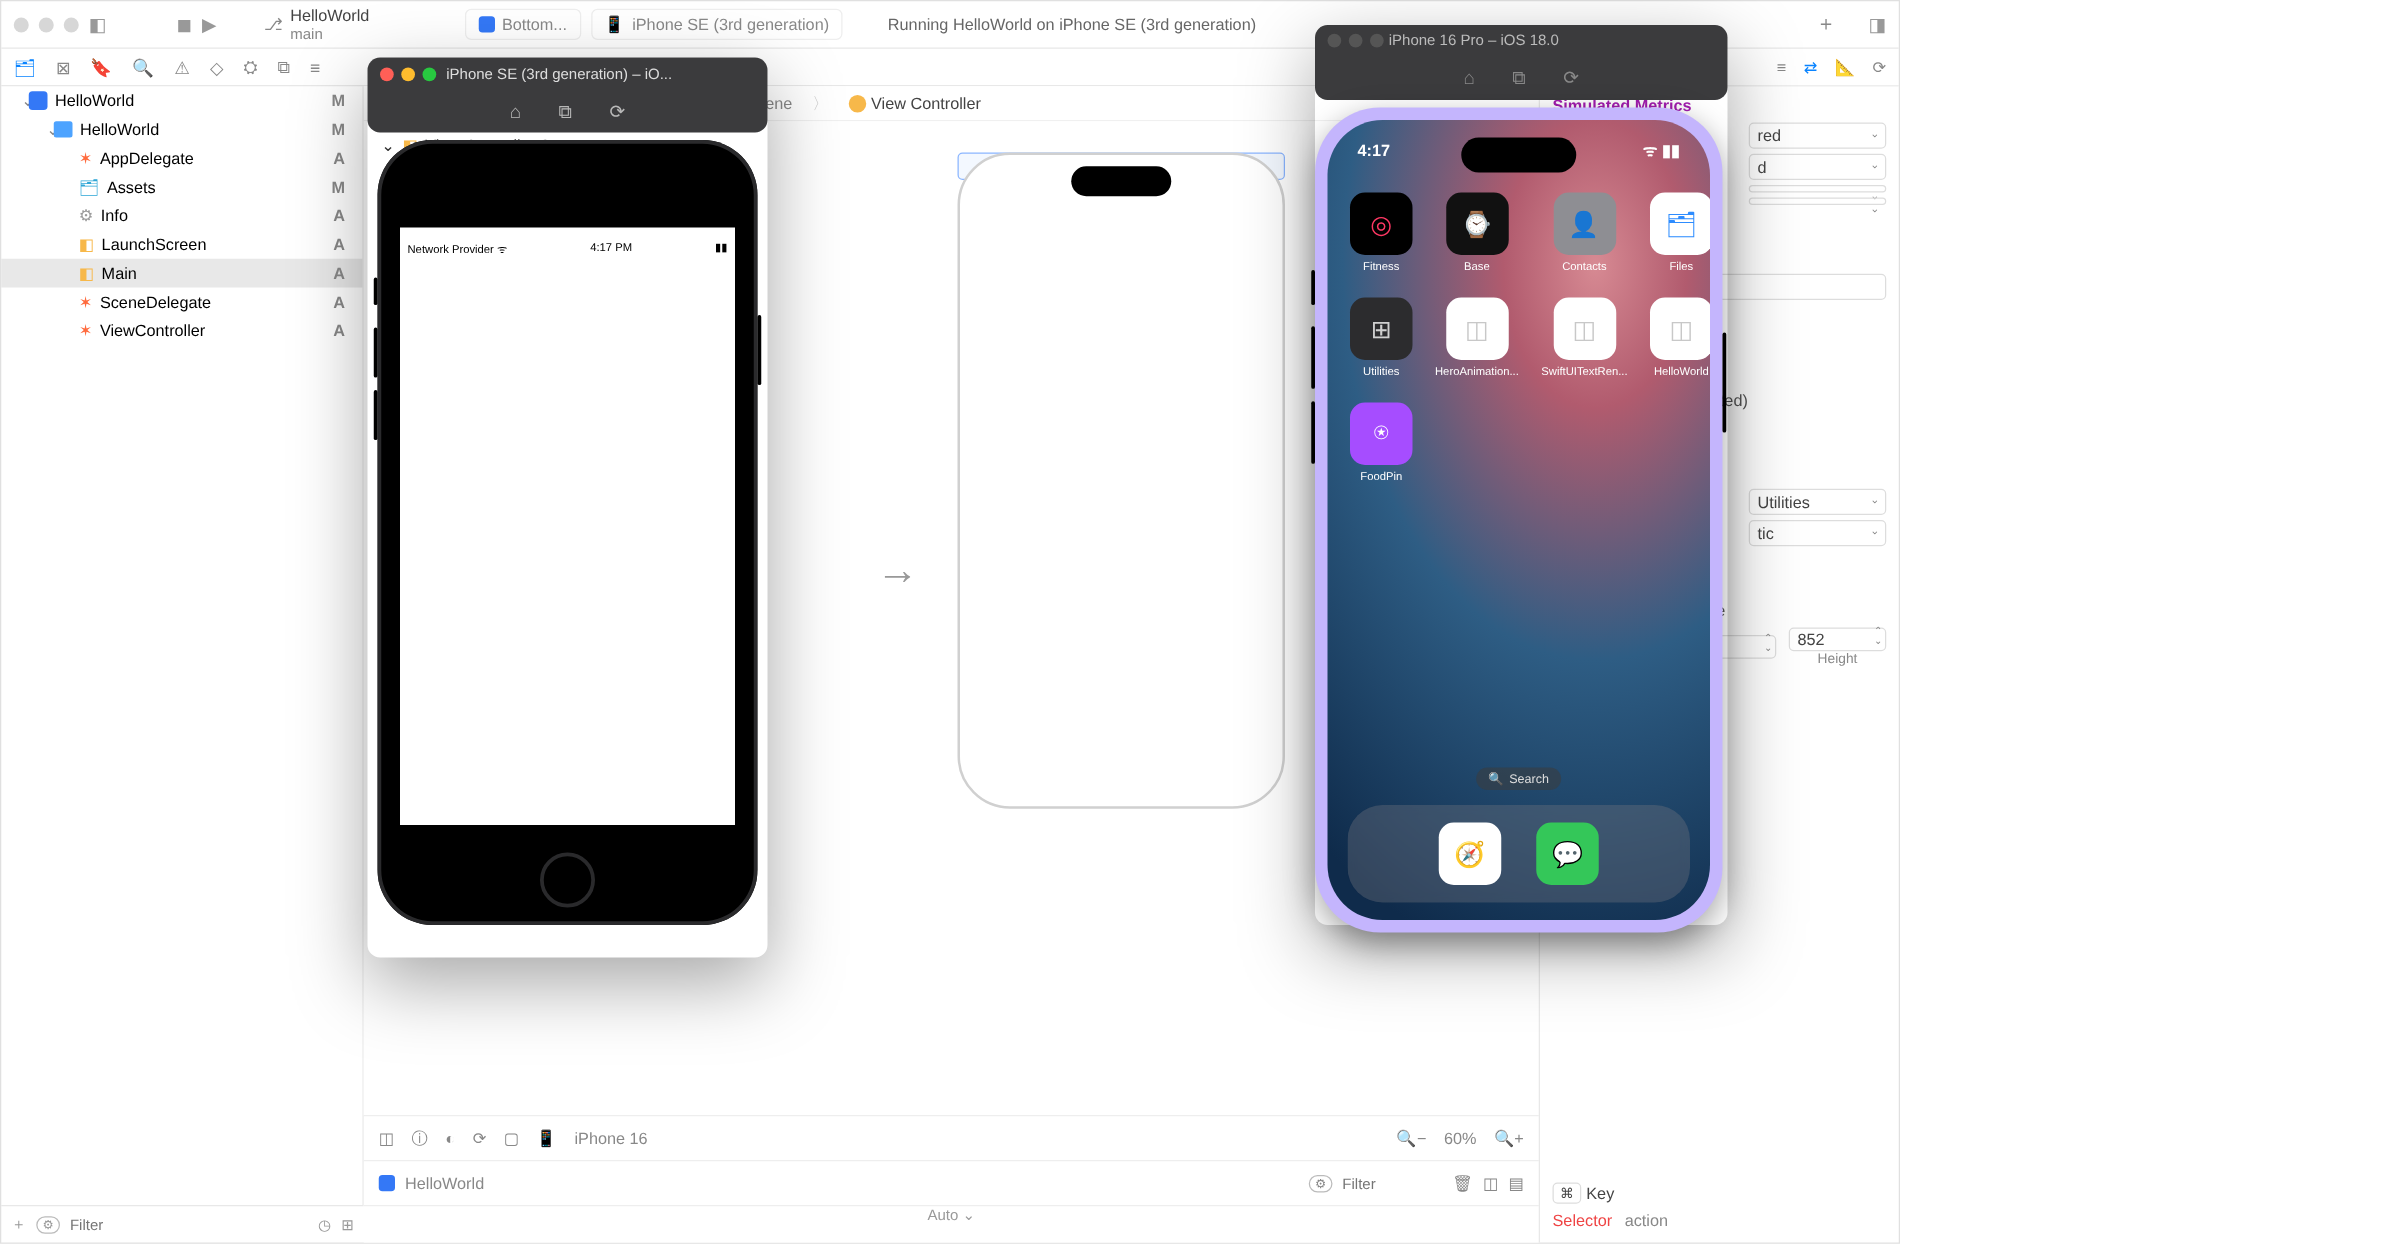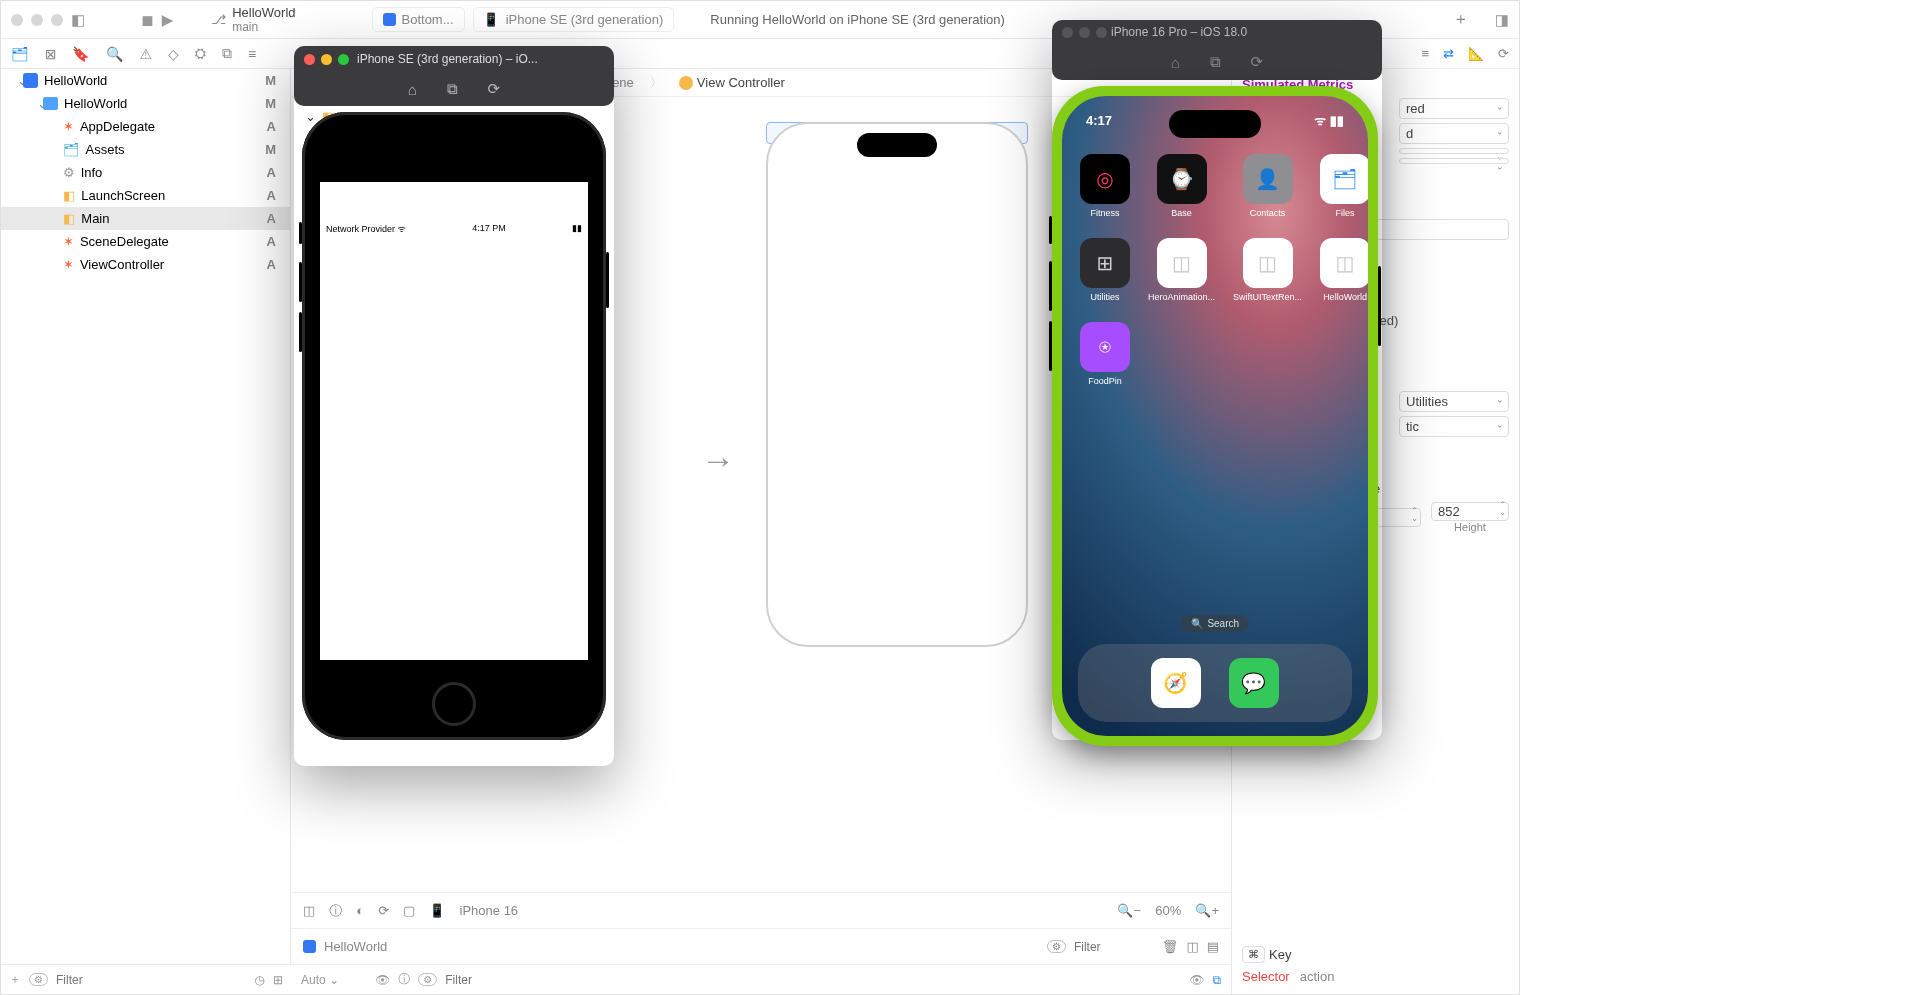--- a/index.html
+++ b/index.html
@@ -57,21 +57,21 @@
 .phone-canvas { position: absolute; left: 475px; top: 25px; width: 262px; height: 525px; border: 2px solid #d0d0d0; border-radius: 42px; background: #fff; }
 .phone-canvas .notch { position: absolute; top: 9px; left: 50%; transform: translateX(-50%); width: 80px; height: 24px; border-radius: 14px; background: #000; }
 .scene-select { position: absolute; left: 475px; top: 25px; width: 262px; height: 22px; border: 1px solid #8ab5ff; border-radius: 4px; background: #f3f8ff; display: flex; align-items: center; justify-content: center; gap: 4px; }
 .scene-select .pill { width: 16px; height: 16px; border-radius: 3px; font-size: 10px; display:flex;align-items:center;justify-content:center;color:#fff; }
 .entry-arrow { position: absolute; left: 410px; top: 340px; font-size: 34px; color: #999; }
 
 .canvas-footer { height: 36px; border-top: 1px solid #eee; display: flex; align-items: center; gap: 14px; padding: 0 12px; font-size: 13px; color: #888; }
 .zoom-pill { }
 
 .debug-area { height: 36px; border-top: 1px solid #eee; display: flex; align-items: center; gap: 8px; padding: 0 12px; font-size: 13px; color: #888; }
-.editor-filter { height: 30px; border-top: 1px solid #eee; display: flex; align-items: center; gap: 8px; padding: 0 10px; font-size: 12px; color: #999; }
+.editor-filter { height: 30px; border-top: 1px solid #eee; display: flex; align-items: center; gap: 8px; padding: 0 10px; font-size: 12px; color: #999; flex-direction: column; }
 .editor-filter input { border: none; outline: none; flex: 1; font-size: 12px; }
 
 
 .inspector { position: absolute; left: 1230px; top: 38px; width: 288px; bottom: 0; border-left: 1px solid #e8e8e8; font-size: 13px; color: #444; padding: 0 0 0 0; }
 .insp-top { height: 30px; display:flex; align-items:center; justify-content:flex-end; gap:14px; padding:0 10px; color:#888; border-bottom:1px solid #eee; }
 .insp-section { font-weight: 600; color: #a21caf; padding: 8px 10px 4px; }
 .insp-row { display: flex; align-items: center; gap: 4px; padding: 2px 10px; }
 .insp-row .label { color: #ef4444; flex: 0 0 auto; }
 .insp-select { margin-left: auto; border: 1px solid #ddd; border-radius: 4px; padding: 2px 18px 2px 6px; position: relative; color: #444; min-width: 110px; text-align: left; }
 .insp-select::after { content: "⌃"; transform: rotate(180deg); position: absolute; right: 4px; top: 2px; color: #888; font-size: 9px; }
@@ -87,31 +87,31 @@
 
 
 .sim-se { left: 294px; top: 46px; width: 320px; height: 720px; }
 .sim-se .titlebar { height: 26px; background: #3b3b3d; border-radius: 10px 10px 0 0; display:flex; align-items:center; gap:8px; padding:0 10px; font-size:12px; color:#ddd; }
 .sim-se .titlebar .tl { display:flex; gap:6px; }
 .sim-se .titlebar .tl span { width:11px; height:11px; border-radius:50%; }
 .sim-se .subbar { height:34px; background:#3b3b3d; display:flex; align-items:center; justify-content:center; gap:30px; color:#b8b8b8; font-size:15px; border-radius:0 0 10px 10px; }
 .se-device { position:relative; margin-top:6px; width:304px; height:628px; left:8px; border-radius:44px; background:#000; box-shadow: inset 0 0 0 3px #2a2a2c; }
 .se-device::before, .se-device::after { content:""; position:absolute; background:#000; }
 .se-screen { position:absolute; left:18px; top:70px; width:268px; height:478px; background:#fff; }
-.se-status { position:absolute; top:0; left:0; right:0; height:16px; display:flex; align-items:center; justify-content:space-between; padding:16px 6px; font-size:9px; color:#000;margin-top:30px; }
+.se-status { position:absolute; top:0; left:0; right:0; height:16px; display:flex; align-items:center; justify-content:space-between; padding:16px 6px; font-size:9px; color:#000; }
 .se-home { position:absolute; bottom:14px; left:50%; transform:translateX(-50%); width:44px; height:44px; border-radius:50%; border:3px solid #2a2a2c; background:#000; }
 .se-side-btn { position:absolute; background:#000; border-radius:2px; }
 
 
 .sim-16 { left: 1052px; top: 20px; width: 330px; height: 720px; }
 .sim-16 .titlebar { height: 24px; background: #3b3b3d; border-radius: 10px 10px 0 0; display:flex; align-items:center; gap:4px; padding:0 10px; font-size:12px; color:#bbb; }
 .sim-16 .titlebar .tl { display:flex; gap:6px; }
 .sim-16 .titlebar .tl span { width:11px; height:11px; border-radius:50%; background:#555; }
 .sim-16 .subbar { height:36px; background:#3b3b3d; display:flex; align-items:center; justify-content:center; gap:30px; color:#888; font-size:15px; border-radius:0 0 10px 10px; }
-.pro-device { position:absolute; left:0; top:66px; width:326px; height:660px; border-radius:52px; background:#84cc16; box-shadow:0 8px 24px rgba(0,0,0,.35); }
+.pro-device { position:absolute; left:0; top:66px; width:326px; height:660px; border-radius:52px; background:#c4b5fd; box-shadow:0 8px 24px rgba(0,0,0,.35); }
 .pro-screen { position:absolute; left:10px; top:10px; right:10px; bottom:10px; border-radius:44px; overflow:hidden;
   background: radial-gradient(120% 90% at 70% 18%, #d78a93 0%, #b15b6e 20%, #2e5d84 55%, #0f2b4b 100%);
 }
 .pro-island { position:absolute; top:14px; left:50%; transform:translateX(-50%); width:92px; height:28px; border-radius:16px; background:#000; }
 .pro-status { position:absolute; top:14px; left:0; right:0; height:20px; display:flex; align-items:center; justify-content:space-between; padding:0 24px; font-size:13px; color:#fff; font-weight:600; }
 .hs-grid { position:absolute; top:58px; left:18px; right:18px; display:grid; grid-template-columns: repeat(4, 1fr); gap:20px 18px; }
 .hs-app { display:flex; flex-direction:column; align-items:center; gap:4px; }
 .hs-icon { width:50px; height:50px; border-radius:12px; background:#888; display:flex; align-items:center; justify-content:center; font-size:20px; }
 .hs-label { font-size:9px; color:#fff; text-align:center; }
 .hs-search { position:absolute; bottom:104px; left:50%; transform:translateX(-50%); background:rgba(60,60,60,.55); color:#ddd; font-size:10px; padding:3px 10px; border-radius:12px; display:flex; align-items:center; gap:4px; }

